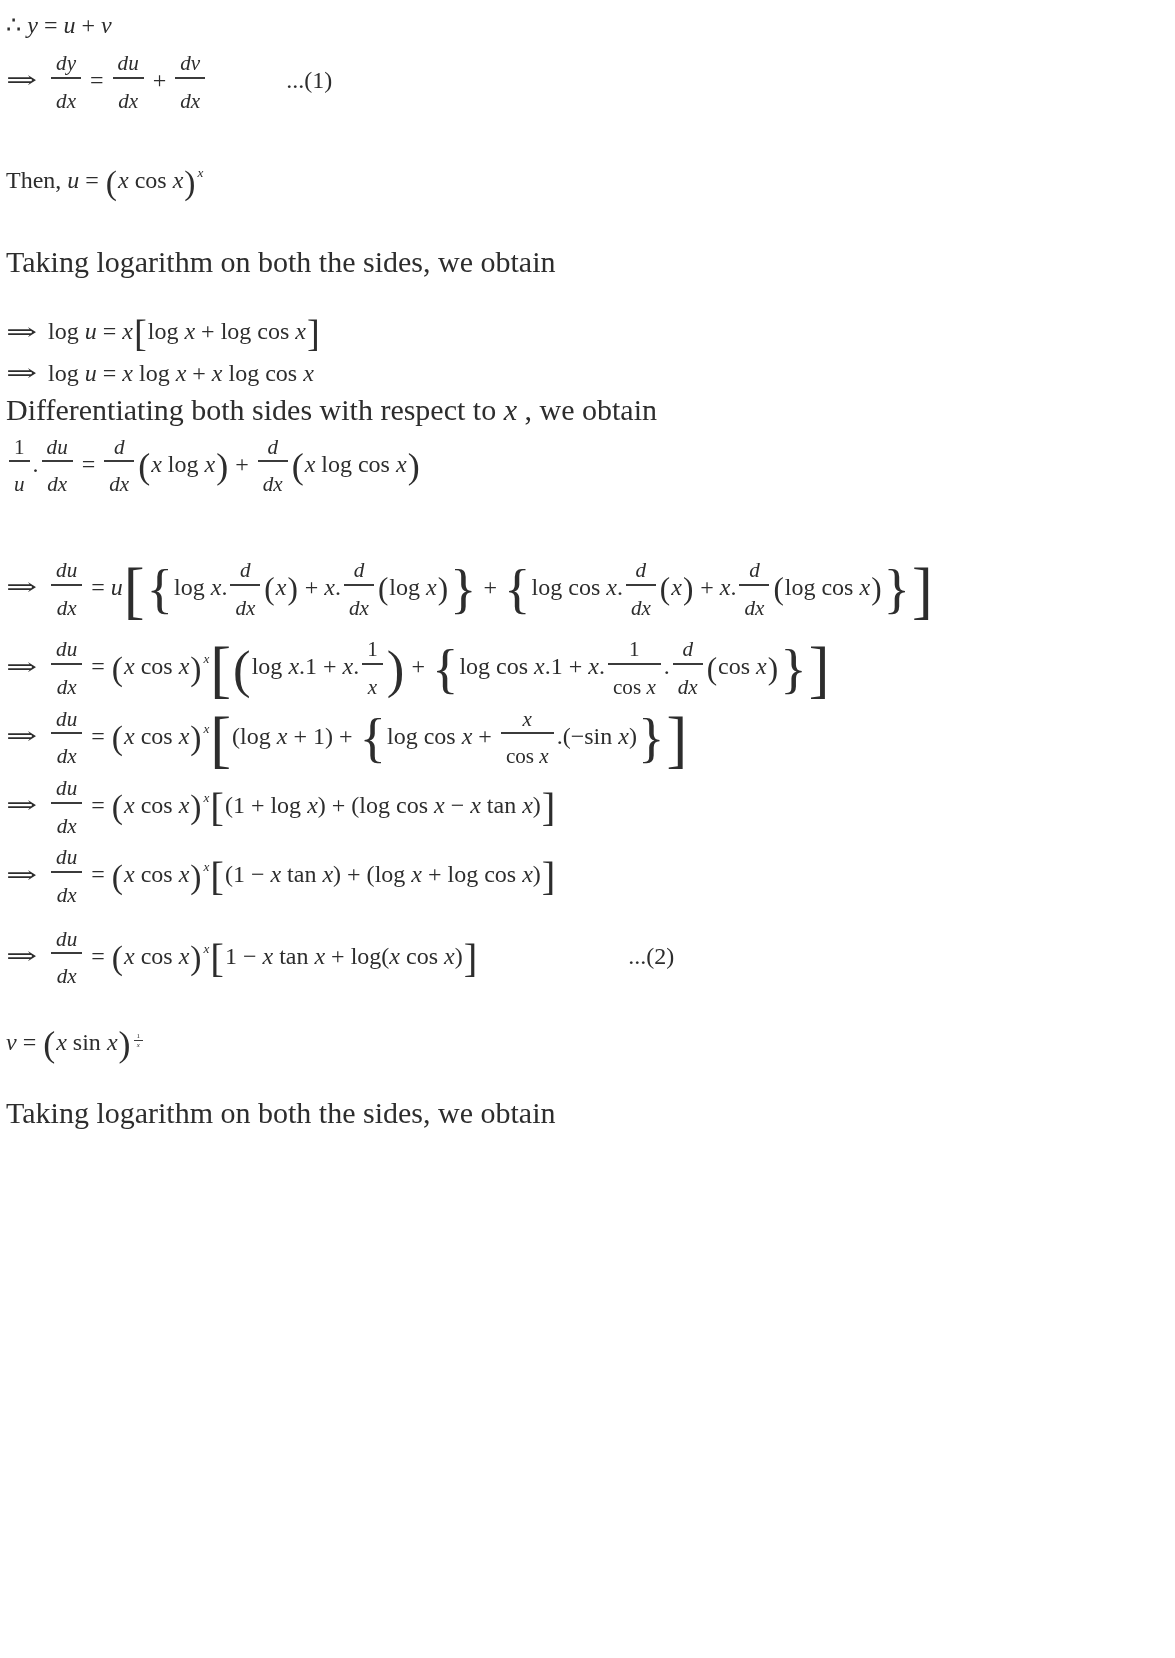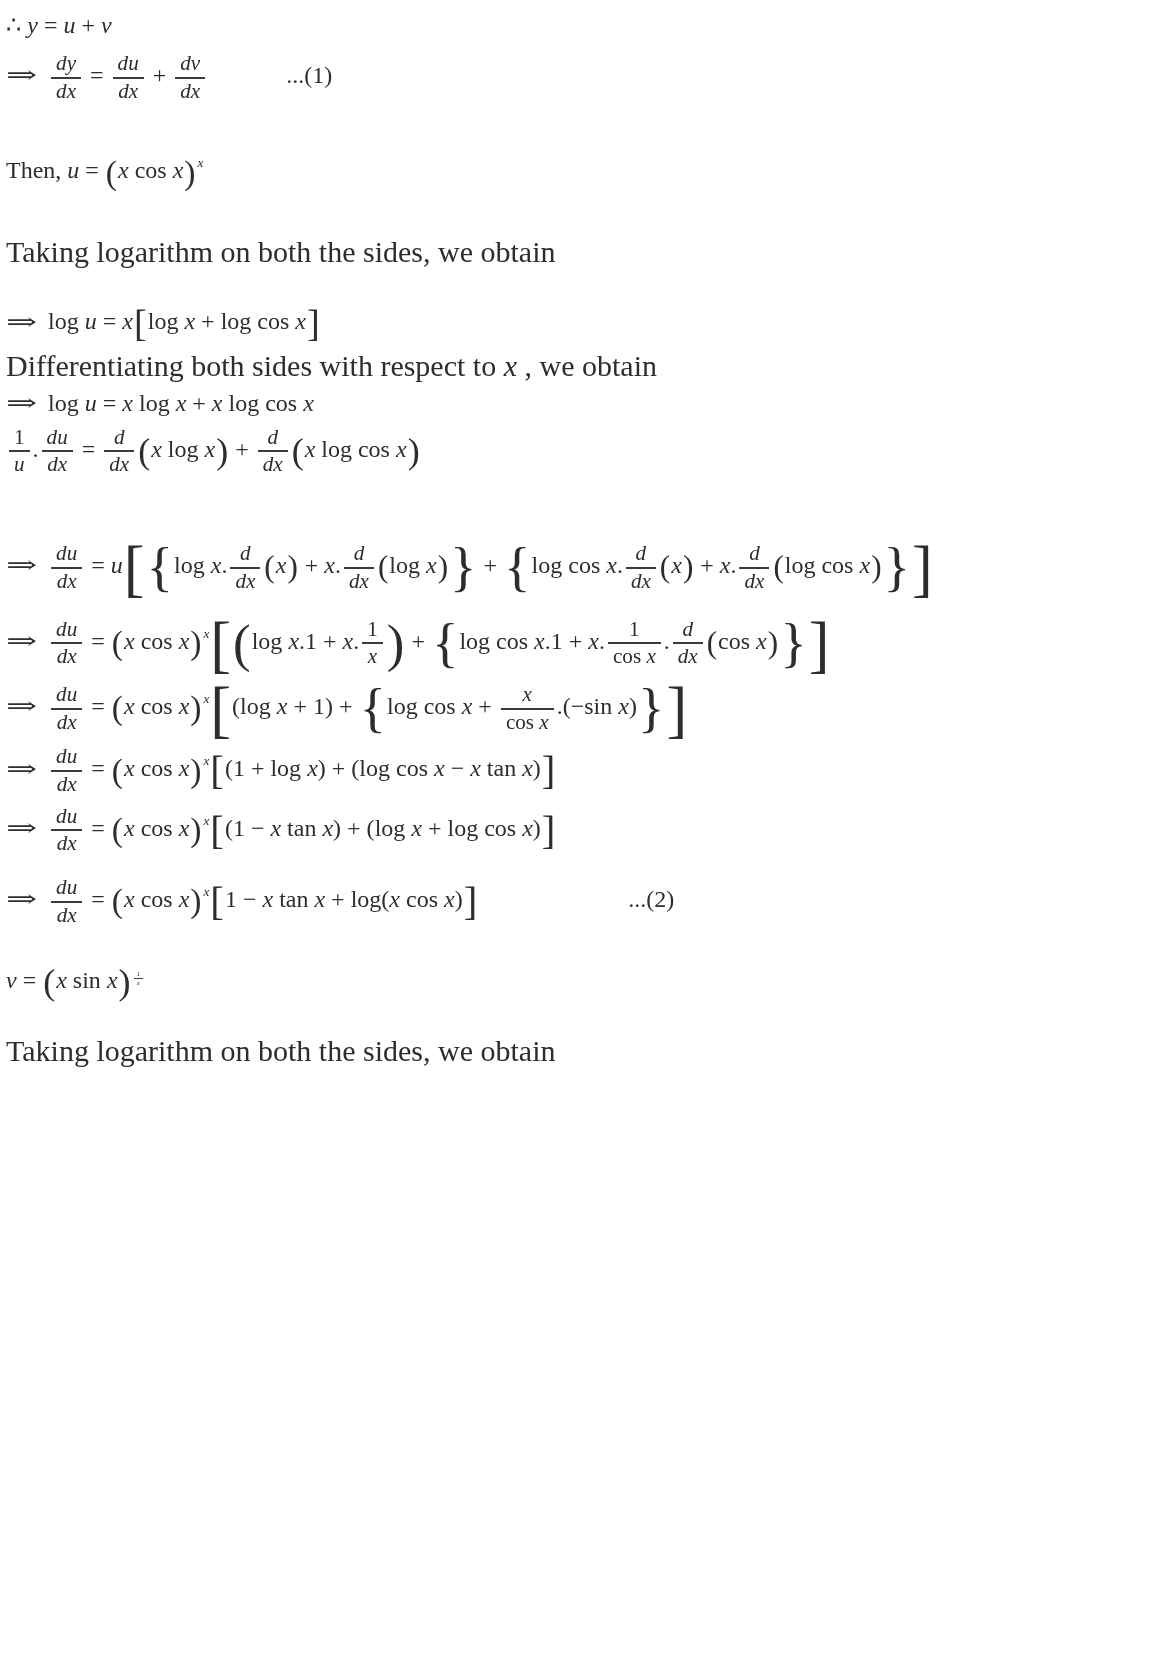--- a/index.html
+++ b/index.html
@@ -13,21 +13,21 @@
   .line.math{font-size:24px;line-height:1.25;}
   .line.text{font-size:30px;line-height:1.2;}
   .rm{font-style:normal;}
   i{font-style:italic;font-family:"Liberation Serif","DejaVu Serif",serif;}
   .arr{display:inline-block;transform:scaleX(1.55);transform-origin:left center;margin-right:16px;}
   .frac{
     display:inline-block;vertical-align:middle;text-align:center;
     font-size:0.88em;line-height:1.12;margin:0 3px;
   }
   .frac .num{display:block;border-bottom:2px solid #3b3b3b;padding:0 5px 1px;}
-  .frac .den{display:block;padding:1px 5px 0;}
+  .frac .den{display:block;padding:11px 5px 0;}
   sup{font-size:0.55em;vertical-align:0.85em;margin-left:1px;}
   sup.sf{vertical-align:0.5em;}
   sup.sf .frac{font-size:0.52em;margin:0 1px;}
   sup.sf .frac .num{border-bottom:1.5px solid #3b3b3b;padding:0 3px 0;}
   sup.sf .frac .den{padding:0 3px 0;}
   .big{
     display:inline-block;vertical-align:middle;line-height:0.92;
     font-weight:300;padding:0 1px;
   }
   .sp{display:inline-block;}
@@ -53,22 +53,22 @@
 </style>
 </head>
 <body>
 
 <div id="doc">
     <div class="line math">∴ <i>y</i> = <i>u</i> + <i>v</i></div>
     <div class="line math"><span class="arr">⇒</span> <span class="frac"><span class="num"><i>d</i><i>y</i></span><span class="den"><i>d</i><i>x</i></span></span> = <span class="frac"><span class="num"><i>d</i><i>u</i></span><span class="den"><i>d</i><i>x</i></span></span> + <span class="frac"><span class="num"><i>d</i><i>v</i></span><span class="den"><i>d</i><i>x</i></span></span><span class="sp" style="width:78px"></span>...(1)</div>
     <div class="line math"><span class="rm">Then, </span><i>u</i> = <span class="big" style="font-size:1.4em">(</span><i>x</i> <span class="rm">cos</span> <i>x</i><span class="big" style="font-size:1.4em">)</span><sup><i>x</i></sup></div>
     <div class="line text"><span class="rm">Taking logarithm on both the sides, we obtain</span></div>
     <div class="line math"><span class="arr">⇒</span> <span class="rm">log</span> <i>u</i> = <i>x</i><span class="big" style="font-size:1.6em">[</span><span class="rm">log</span> <i>x</i> + <span class="rm">log</span> <span class="rm">cos</span> <i>x</i><span class="big" style="font-size:1.6em">]</span></div>
+    <div class="line math"><span class="arr">⇒</span> <span class="rm">log</span> <i>u</i> = <i>x</i> <span class="rm">log</span> <i>x</i> + <i>x</i> <span class="rm">log</span> <span class="rm">cos</span> <i>x</i></div>
     <div class="line text"><span class="rm">Differentiating both sides with respect to </span><i>x</i><span class="rm"> , we obtain</span></div>
-    <div class="line math"><span class="arr">⇒</span> <span class="rm">log</span> <i>u</i> = <i>x</i> <span class="rm">log</span> <i>x</i> + <i>x</i> <span class="rm">log</span> <span class="rm">cos</span> <i>x</i></div>
     <div class="line math"><span class="frac"><span class="num">1</span><span class="den"><i>u</i></span></span>.<span class="frac"><span class="num"><i>d</i><i>u</i></span><span class="den"><i>d</i><i>x</i></span></span> = <span class="frac"><span class="num"><i>d</i></span><span class="den"><i>d</i><i>x</i></span></span><span class="big" style="font-size:1.5em">(</span><i>x</i> <span class="rm">log</span> <i>x</i><span class="big" style="font-size:1.5em">)</span> + <span class="frac"><span class="num"><i>d</i></span><span class="den"><i>d</i><i>x</i></span></span><span class="big" style="font-size:1.5em">(</span><i>x</i> <span class="rm">log</span> <span class="rm">cos</span> <i>x</i><span class="big" style="font-size:1.5em">)</span></div>
     <div class="line math"><span class="arr">⇒</span> <span class="frac"><span class="num"><i>d</i><i>u</i></span><span class="den"><i>d</i><i>x</i></span></span> = <i>u</i><span class="big" style="font-size:2.6em">[</span><span class="big" style="font-size:2.3em">{</span><span class="rm">log</span> <i>x</i>.<span class="frac"><span class="num"><i>d</i></span><span class="den"><i>d</i><i>x</i></span></span><span class="big" style="font-size:1.3em">(</span><i>x</i><span class="big" style="font-size:1.3em">)</span> + <i>x</i>.<span class="frac"><span class="num"><i>d</i></span><span class="den"><i>d</i><i>x</i></span></span><span class="big" style="font-size:1.3em">(</span><span class="rm">log</span> <i>x</i><span class="big" style="font-size:1.3em">)</span><span class="big" style="font-size:2.3em">}</span> + <span class="big" style="font-size:2.3em">{</span><span class="rm">log</span> <span class="rm">cos</span> <i>x</i>.<span class="frac"><span class="num"><i>d</i></span><span class="den"><i>d</i><i>x</i></span></span><span class="big" style="font-size:1.3em">(</span><i>x</i><span class="big" style="font-size:1.3em">)</span> + <i>x</i>.<span class="frac"><span class="num"><i>d</i></span><span class="den"><i>d</i><i>x</i></span></span><span class="big" style="font-size:1.3em">(</span><span class="rm">log</span> <span class="rm">cos</span> <i>x</i><span class="big" style="font-size:1.3em">)</span><span class="big" style="font-size:2.3em">}</span><span class="big" style="font-size:2.6em">]</span></div>
     <div class="line math"><span class="arr">⇒</span> <span class="frac"><span class="num"><i>d</i><i>u</i></span><span class="den"><i>d</i><i>x</i></span></span> = <span class="big" style="font-size:1.4em">(</span><i>x</i> <span class="rm">cos</span> <i>x</i><span class="big" style="font-size:1.4em">)</span><sup><i>x</i></sup><span class="big" style="font-size:2.6em">[</span><span class="big" style="font-size:2.2em">(</span><span class="rm">log</span> <i>x</i>.1 + <i>x</i>.<span class="frac"><span class="num">1</span><span class="den"><i>x</i></span></span><span class="big" style="font-size:2.2em">)</span> + <span class="big" style="font-size:2.3em">{</span><span class="rm">log</span> <span class="rm">cos</span> <i>x</i>.1 + <i>x</i>.<span class="frac"><span class="num">1</span><span class="den"><span class="rm">cos</span> <i>x</i></span></span>.<span class="frac"><span class="num"><i>d</i></span><span class="den"><i>d</i><i>x</i></span></span><span class="big" style="font-size:1.3em">(</span><span class="rm">cos</span> <i>x</i><span class="big" style="font-size:1.3em">)</span><span class="big" style="font-size:2.3em">}</span><span class="big" style="font-size:2.6em">]</span></div>
     <div class="line math"><span class="arr">⇒</span> <span class="frac"><span class="num"><i>d</i><i>u</i></span><span class="den"><i>d</i><i>x</i></span></span> = <span class="big" style="font-size:1.4em">(</span><i>x</i> <span class="rm">cos</span> <i>x</i><span class="big" style="font-size:1.4em">)</span><sup><i>x</i></sup><span class="big" style="font-size:2.6em">[</span>(<span class="rm">log</span> <i>x</i> + 1) + <span class="big" style="font-size:2.3em">{</span><span class="rm">log</span> <span class="rm">cos</span> <i>x</i> + <span class="frac"><span class="num"><i>x</i></span><span class="den"><span class="rm">cos</span> <i>x</i></span></span>.(−<span class="rm">sin</span> <i>x</i>)<span class="big" style="font-size:2.3em">}</span><span class="big" style="font-size:2.6em">]</span></div>
     <div class="line math"><span class="arr">⇒</span> <span class="frac"><span class="num"><i>d</i><i>u</i></span><span class="den"><i>d</i><i>x</i></span></span> = <span class="big" style="font-size:1.4em">(</span><i>x</i> <span class="rm">cos</span> <i>x</i><span class="big" style="font-size:1.4em">)</span><sup><i>x</i></sup><span class="big" style="font-size:1.7em">[</span>(1 + <span class="rm">log</span> <i>x</i>) + (<span class="rm">log</span> <span class="rm">cos</span> <i>x</i> − <i>x</i> <span class="rm">tan</span> <i>x</i>)<span class="big" style="font-size:1.7em">]</span></div>
     <div class="line math"><span class="arr">⇒</span> <span class="frac"><span class="num"><i>d</i><i>u</i></span><span class="den"><i>d</i><i>x</i></span></span> = <span class="big" style="font-size:1.4em">(</span><i>x</i> <span class="rm">cos</span> <i>x</i><span class="big" style="font-size:1.4em">)</span><sup><i>x</i></sup><span class="big" style="font-size:1.7em">[</span>(1 − <i>x</i> <span class="rm">tan</span> <i>x</i>) + (<span class="rm">log</span> <i>x</i> + <span class="rm">log</span> <span class="rm">cos</span> <i>x</i>)<span class="big" style="font-size:1.7em">]</span></div>
     <div class="line math"><span class="arr">⇒</span> <span class="frac"><span class="num"><i>d</i><i>u</i></span><span class="den"><i>d</i><i>x</i></span></span> = <span class="big" style="font-size:1.4em">(</span><i>x</i> <span class="rm">cos</span> <i>x</i><span class="big" style="font-size:1.4em">)</span><sup><i>x</i></sup><span class="big" style="font-size:1.7em">[</span>1 − <i>x</i> <span class="rm">tan</span> <i>x</i> + <span class="rm">log</span>(<i>x</i> <span class="rm">cos</span> <i>x</i>)<span class="big" style="font-size:1.7em">]</span><span class="sp" style="width:150px"></span>...(2)</div>
     <div class="line math"><i>v</i> = <span class="big" style="font-size:1.5em">(</span><i>x</i> <span class="rm">sin</span> <i>x</i><span class="big" style="font-size:1.5em">)</span><sup class="sf"><span class="frac"><span class="num">1</span><span class="den"><i>x</i></span></span></sup></div>
     <div class="line text"><span class="rm">Taking logarithm on both the sides, we obtain</span></div>
   </div>

